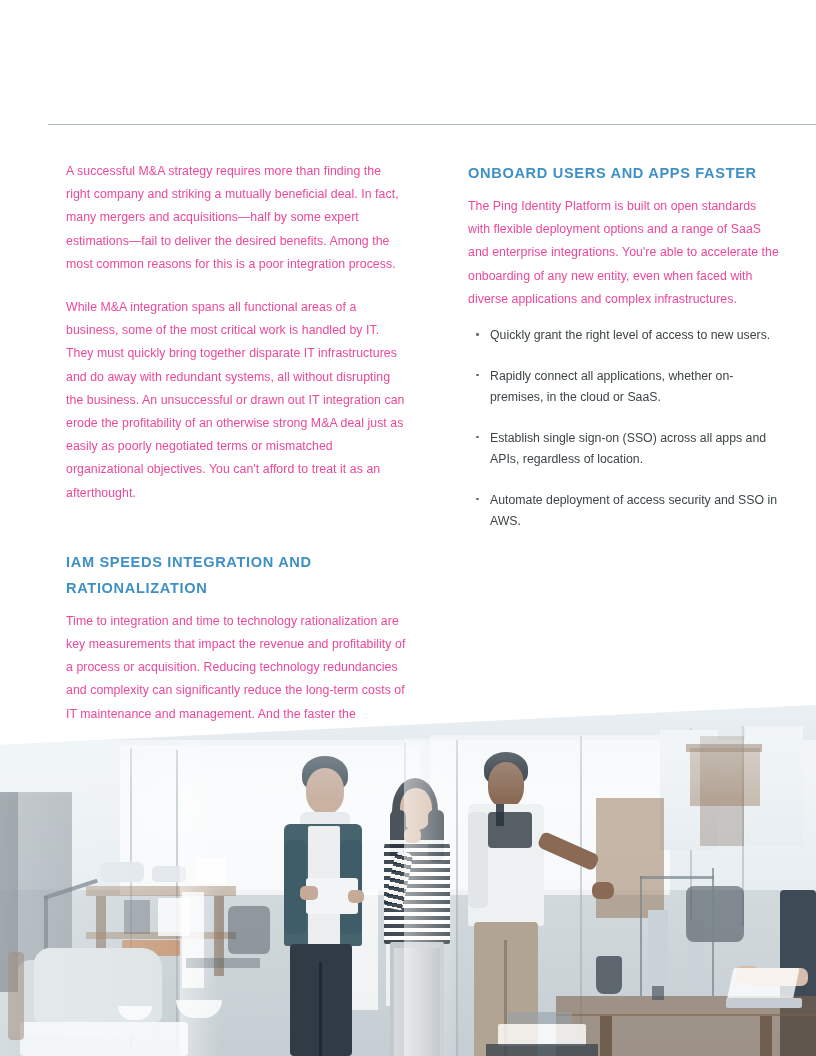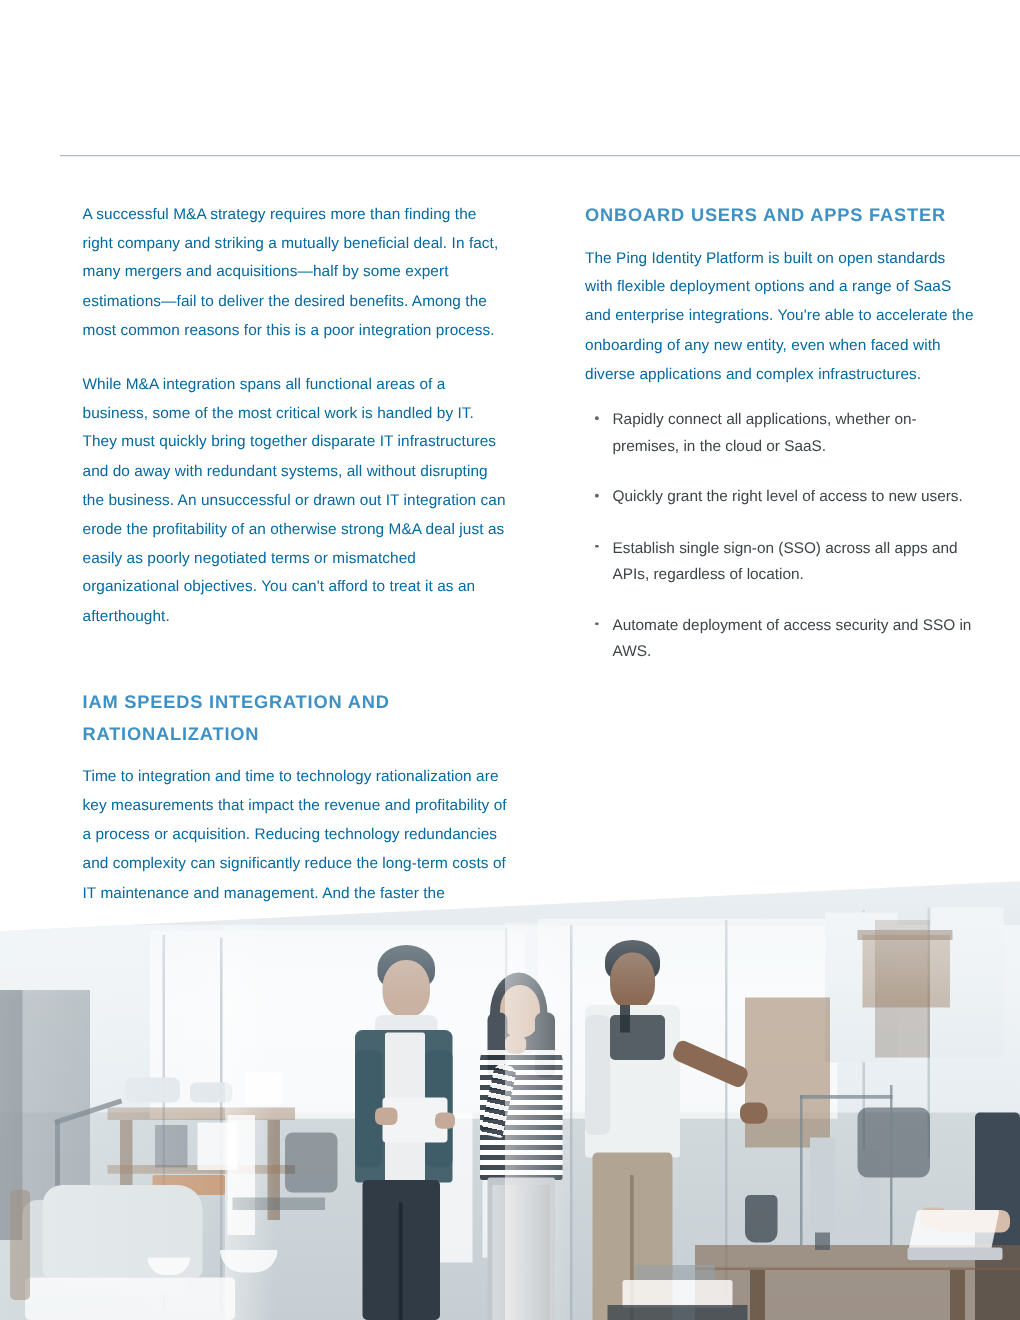--- a/index.html
+++ b/index.html
@@ -43,21 +43,21 @@
     position: absolute;
     top: 0;
   }
   .col-left  { left: 66px;  width: 340px; }
   .col-right { left: 468px; width: 312px; }
 
   p.body {
     margin: 0 0 20px 0;
     font-size: 12.3px;
     line-height: 23.2px;
-    color: #0369a1;
+    color: #ec4899;
     letter-spacing: 0.005em;
   }
   p.body.tight { margin-bottom: 0; }
 
   h2.section-head {
     margin: 0 0 9px 0;
     font-size: 14.6px;
     line-height: 26px;
     font-weight: 700;
     letter-spacing: 0.045em;
@@ -195,25 +195,25 @@
 
     <div class="col col-right">
 
       <h2 class="section-head">ONBOARD USERS AND APPS FASTER</h2>
 
       <p class="body tight">The Ping Identity Platform is built on open standards with flexible deployment options and a range of SaaS and enterprise integrations. You're able to accelerate the onboarding of any new entity, even when faced with diverse applications and complex infrastructures.</p>
 
       <ul class="bullets">
         <li>
           <span class="dot"></span>
-          <span>Rapidly connect all applications, whether on-premises, in the cloud or SaaS.</span>
+          <span>Quickly grant the right level of access to new users.</span>
         </li>
         <li>
           <span class="dot"></span>
-          <span>Quickly grant the right level of access to new users.</span>
+          <span>Rapidly connect all applications, whether on-premises, in the cloud or SaaS.</span>
         </li>
         <li>
           <span class="dot"></span>
           <span>Establish single sign-on (SSO) across all apps and APIs, regardless of location.</span>
         </li>
         <li>
           <span class="dot"></span>
           <span>Automate deployment of access security and SSO in AWS.</span>
         </li>
       </ul>

